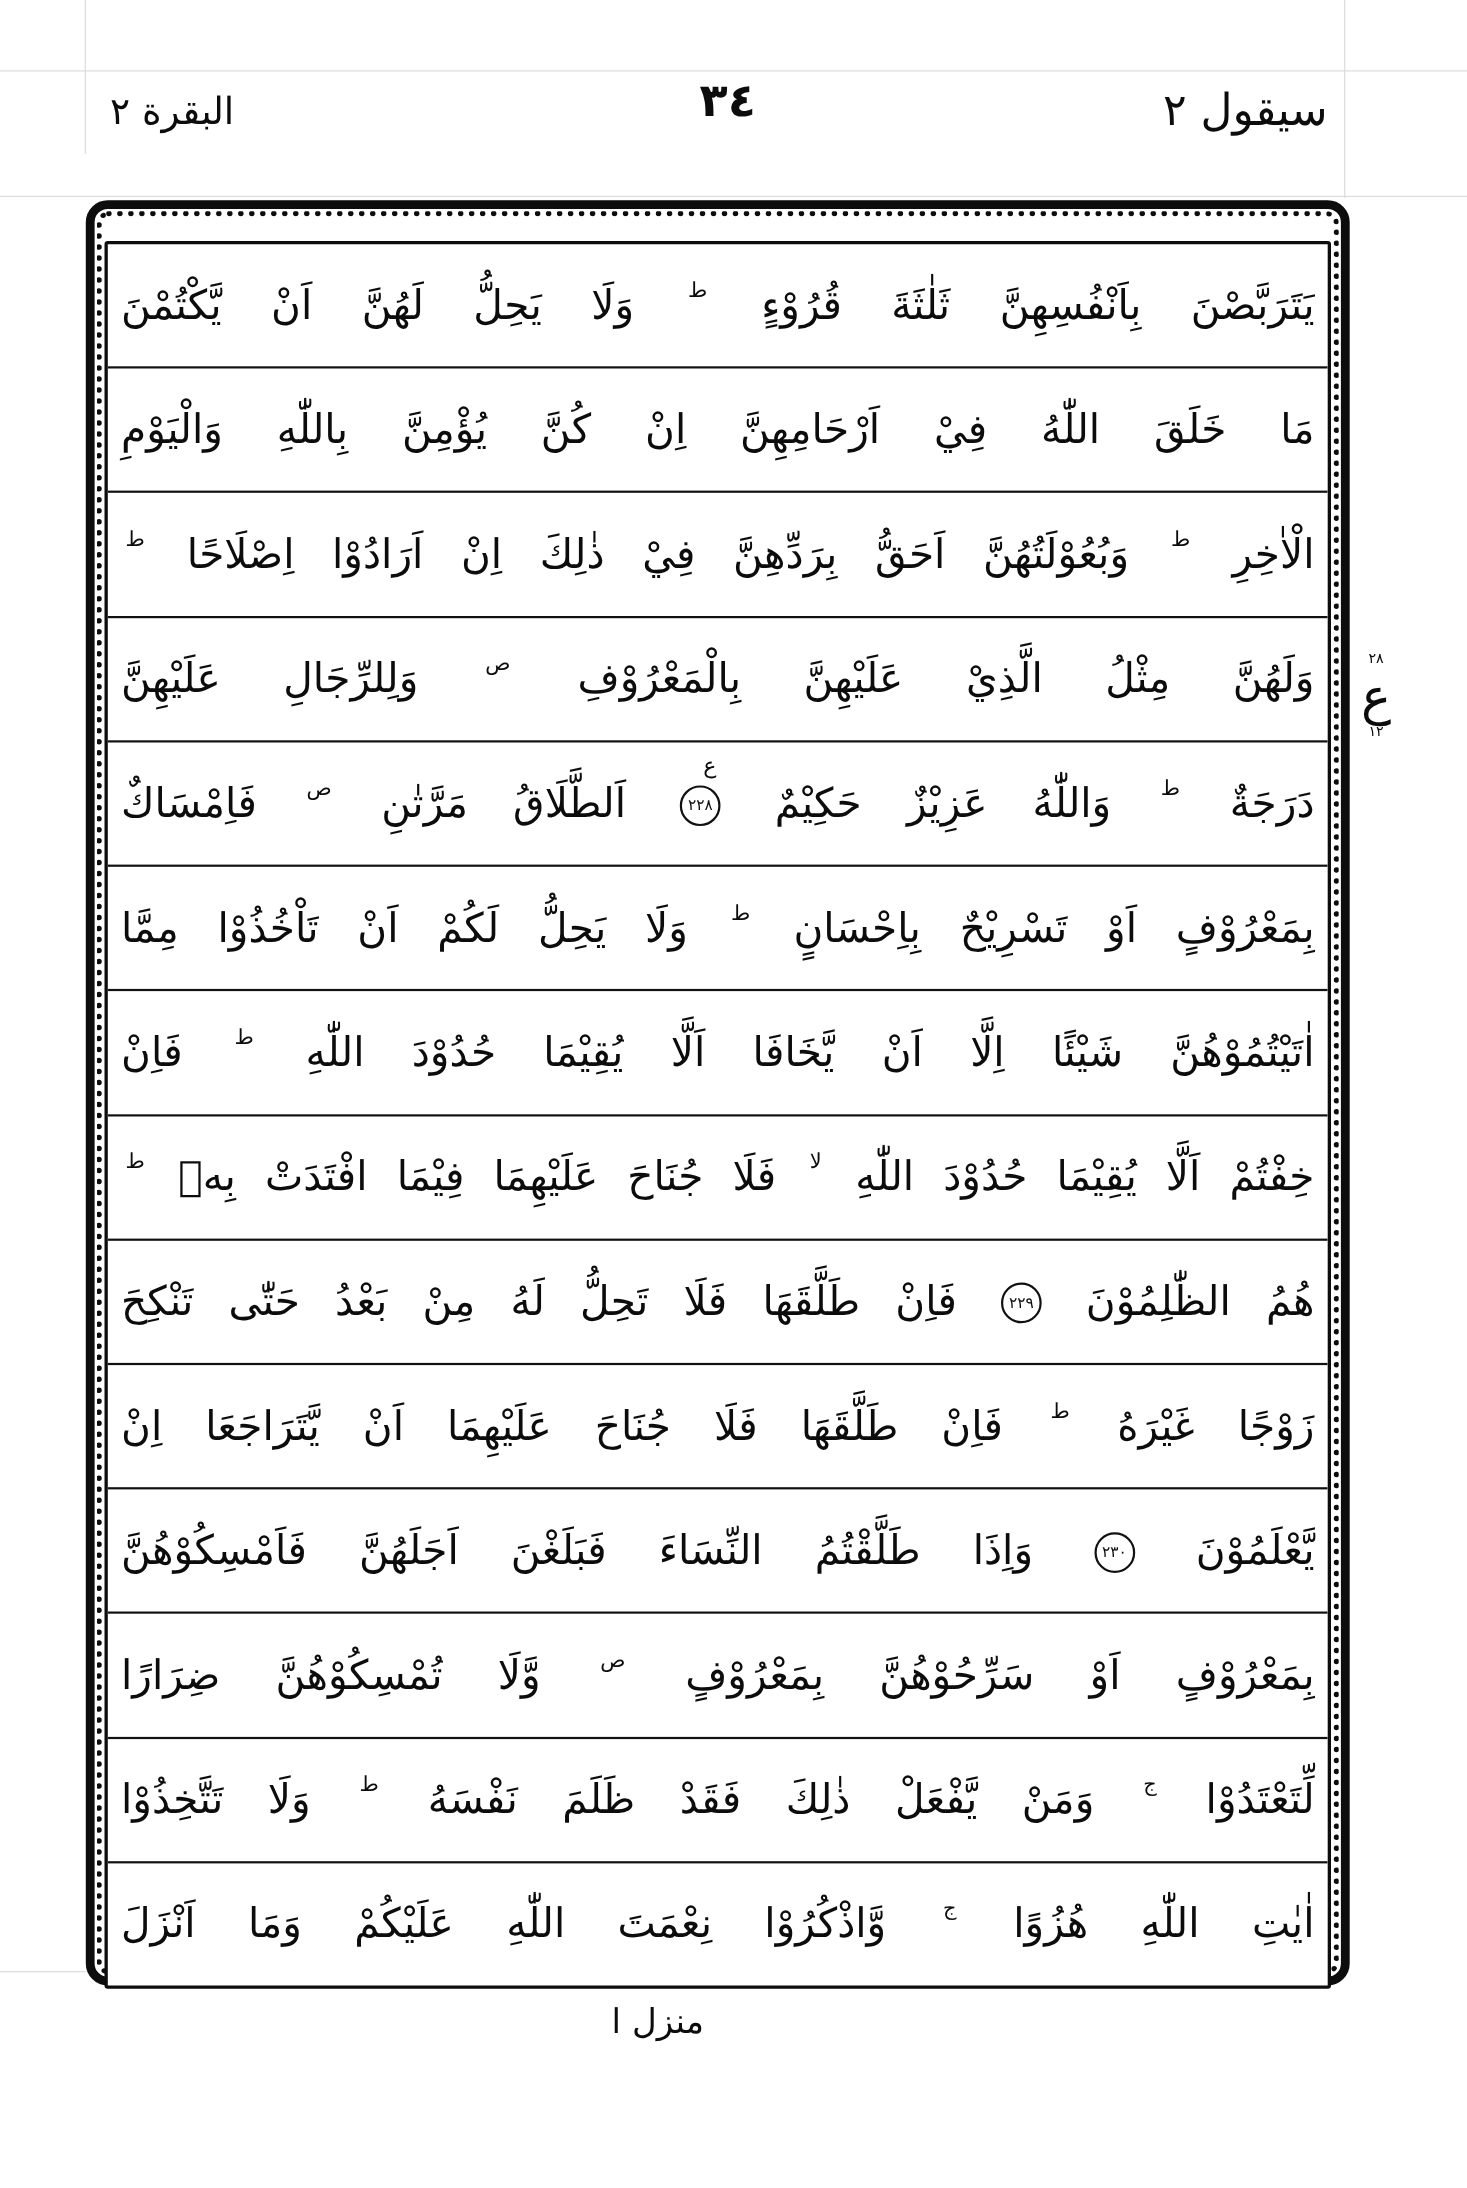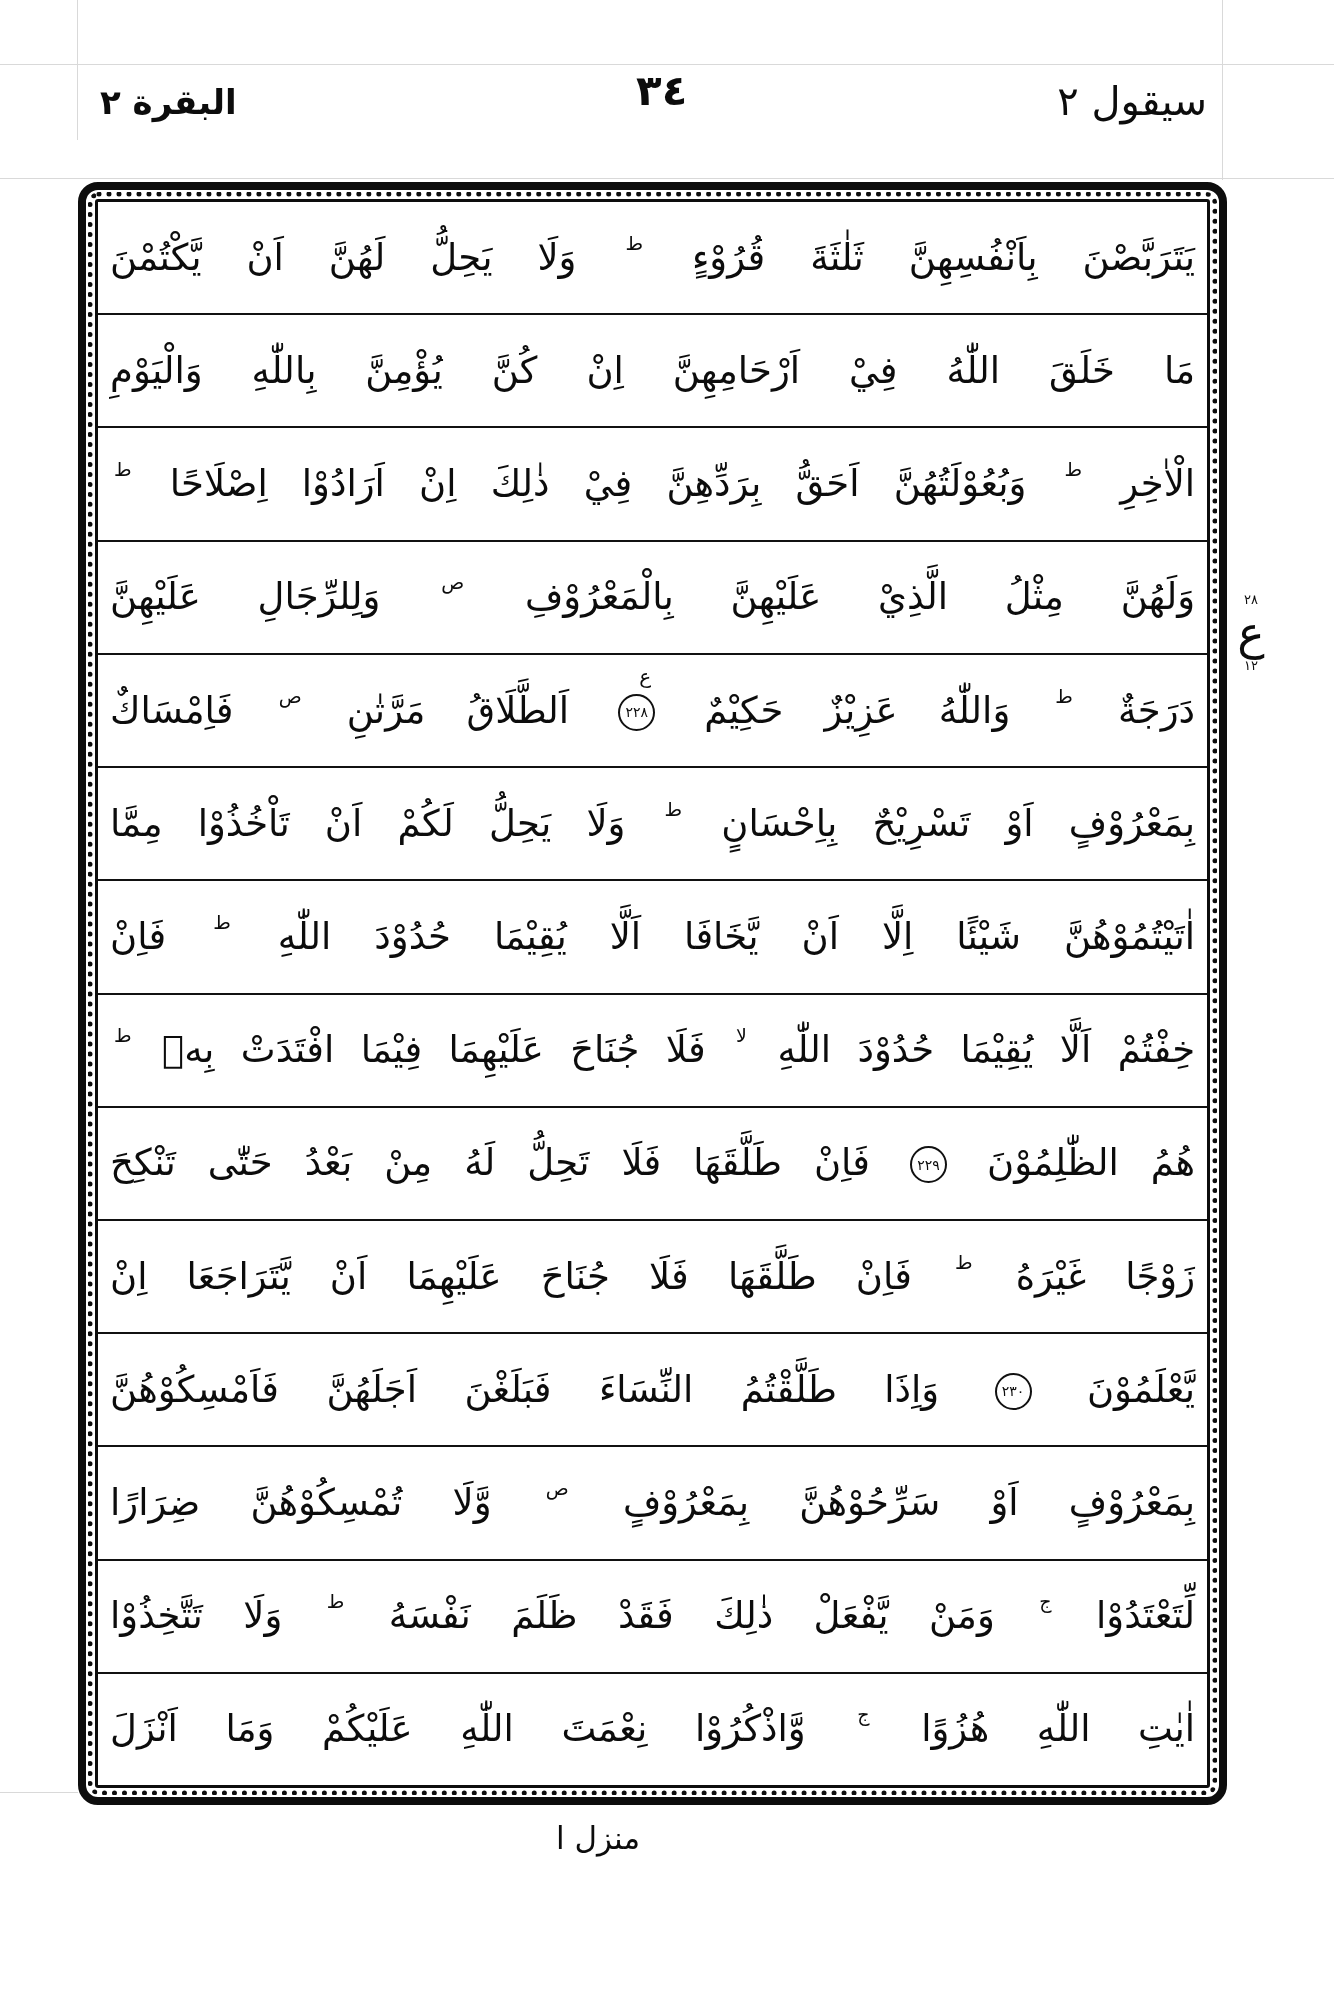--- a/index.html
+++ b/index.html
@@ -10,38 +10,38 @@
   
   .artifact{position:absolute;background:#d9d9d9;z-index:0;}
   #art-top{top:64px;left:0;width:1334px;height:1px;}
   #art-right-v{top:0;left:1222px;width:1px;height:180px;}
   #art-header-h{top:178px;left:0;width:1334px;height:1px;}
   #art-left-v{top:0;left:77px;width:1px;height:140px;}
   #art-bottom-h{top:1792px;left:0;width:78px;height:1px;}
 
   
   .hdr{position:absolute;z-index:2;direction:rtl;white-space:nowrap;}
-  #hdr-surah{top:82px;left:100px;font-size:34px;font-weight:bold;}
+  #hdr-surah{top:82px;left:100px;font-size:34px;}
   #hdr-page{top:66px;left:636px;font-size:42px;font-weight:bold;}
   #hdr-juz{top:78px;left:1083px;width:124px;text-align:right;font-size:40px;}
 
   
   .frame-outer{
     position:absolute;z-index:1;left:78px;top:182px;width:1149px;height:1623px;
     box-sizing:border-box;background:#ffffff;
     border:8px solid #0d0d0d;border-radius:20px;padding:2px;
   }
   .frame-beads{
     box-sizing:border-box;width:100%;height:100%;
     border:5px dotted #0d0d0d;border-radius:11px;padding:2px;
   }
   .frame-inner{
     box-sizing:border-box;width:100%;height:100%;
     border:3px solid #0d0d0d;border-radius:3px;
-    display:flex;flex-direction:column;overflow:hidden;background:#fff;
+    display:flex;flex-direction:column;overflow:hidden;background:#fff;margin-top:20px;
   }
   .row{
     flex:1 1 0;display:flex;align-items:center;
     border-bottom:2.5px solid #111;padding:0 12px;min-height:0;
   }
   .row:last-child{border-bottom:none;align-items:center;}
   .line{
     flex:1;direction:rtl;unicode-bidi:embed;
     text-align:justify;text-align-last:justify;
     font-size:37px;line-height:1.35;white-space:nowrap;

